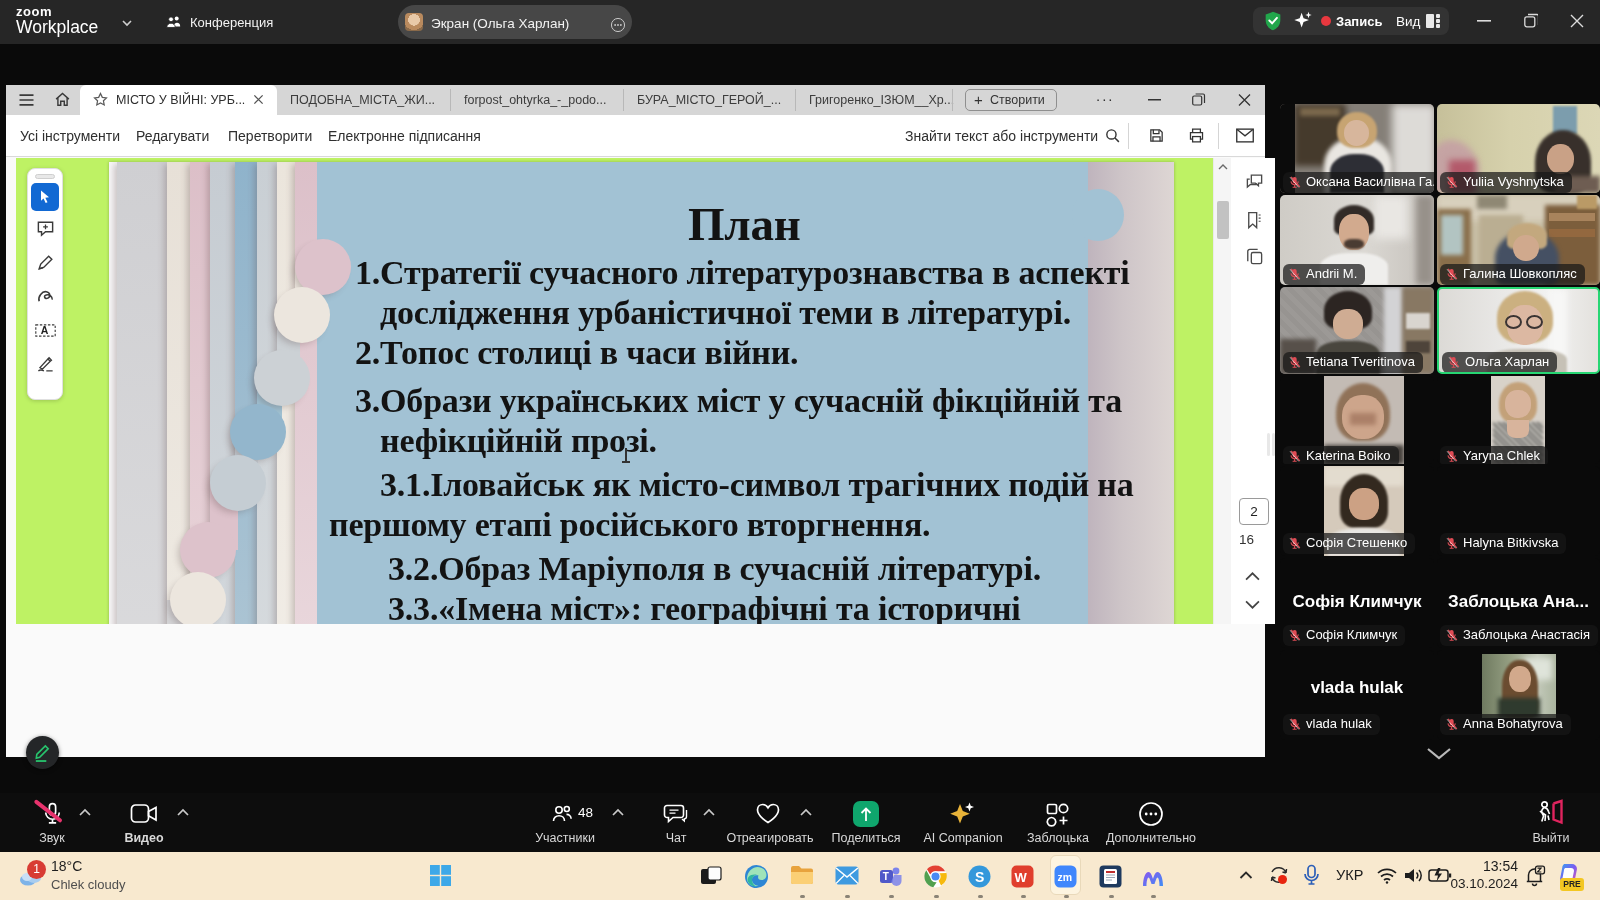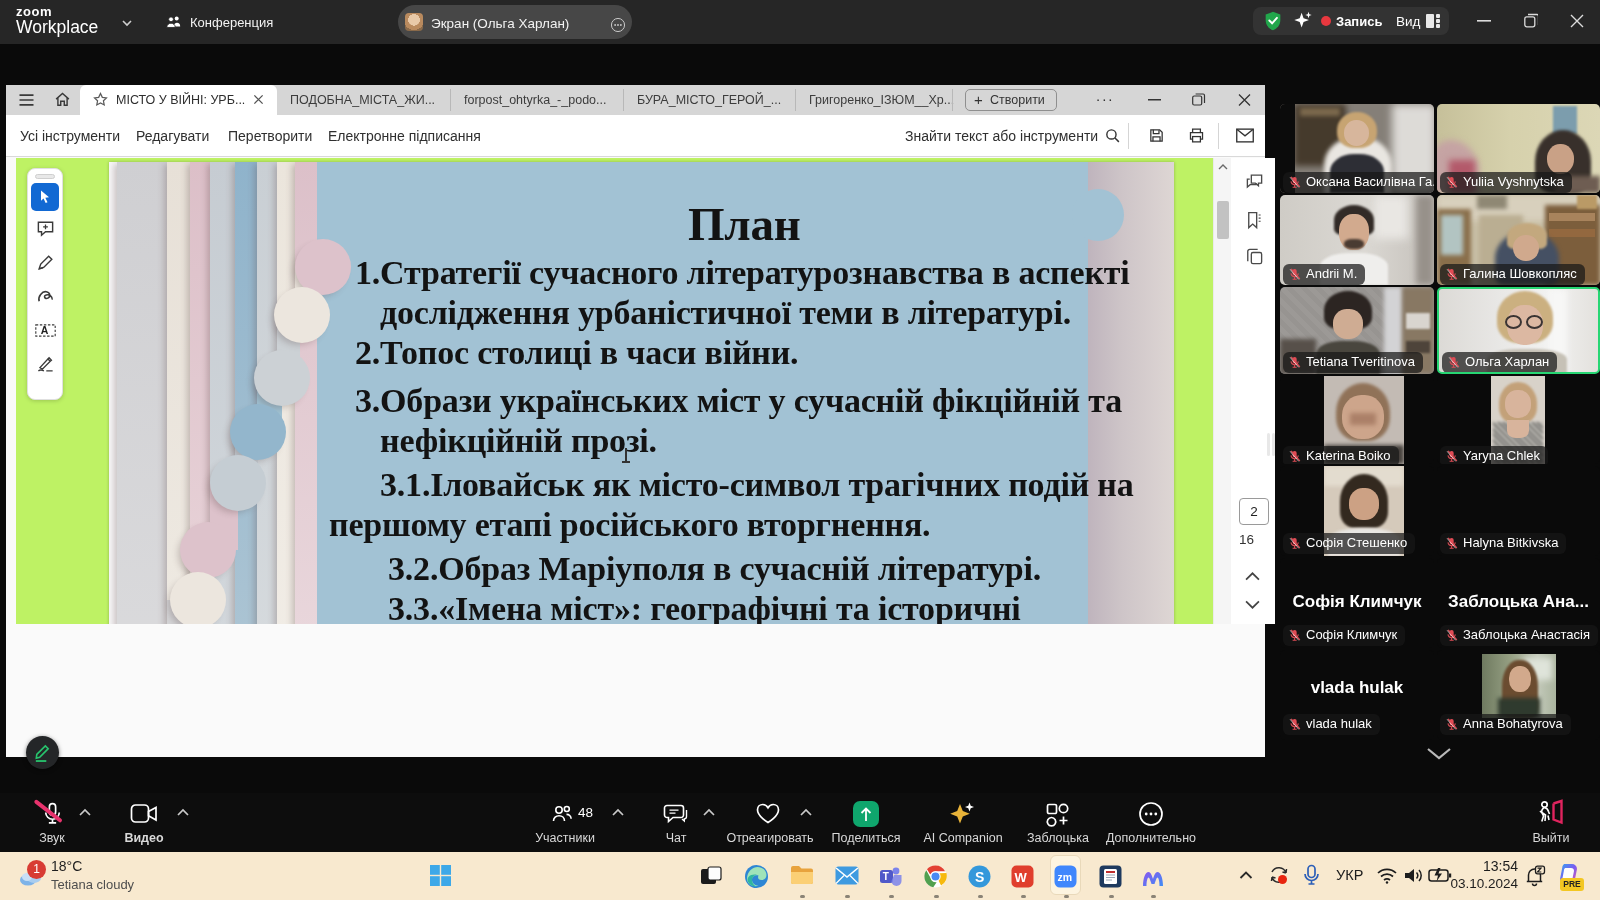--- a/index.html
+++ b/index.html
@@ -404,21 +404,21 @@
 
   <div id="taskbar" class="abs" style="left:0;top:852px;width:1600px;height:48px;background:#f8e9cf;">
 
     <svg class="abs" style="left:18px;top:16px" width="26" height="18" viewBox="0 0 26 18">
         <ellipse cx="10" cy="12" rx="8" ry="5.5" fill="#7eb3e8"></ellipse>
         <ellipse cx="16" cy="10" rx="7" ry="5" fill="#a8cdf0"></ellipse>
         <ellipse cx="9" cy="9" rx="5" ry="4" fill="#c8dff5"></ellipse>
       </svg>
     <div class="abs" style="left:27px;top:8px;width:19px;height:19px;border-radius:50%;background:#d83b33;color:#fff;font-size:12px;text-align:center;line-height:19px;">1</div>
     <div class="abs" style="left:51px;top:6px;font-size:14px;color:#1f1f1f">18°C</div>
-    <div class="abs" style="left:51px;top:25px;font-size:13px;color:#4e4e4e">Tetiana cloudy</div>
+    <div class="abs" style="left:51px;top:25px;font-size:13px;color:#4e4e4e">Chlek cloudy</div>
 
     <svg class="abs" style="left:430px;top:13px" width="21" height="21" viewBox="0 0 21 21">
         <rect x="0" y="0" width="9.8" height="9.8" fill="#3da8e8"></rect>
         <rect x="11.2" y="0" width="9.8" height="9.8" fill="#3da8e8"></rect>
         <rect x="0" y="11.2" width="9.8" height="9.8" fill="#3da8e8"></rect>
         <rect x="11.2" y="11.2" width="9.8" height="9.8" fill="#3da8e8"></rect>
       </svg>
 
 
     <svg class="abs" style="left:700px;top:13px" width="23" height="23" viewBox="0 0 23 23">

